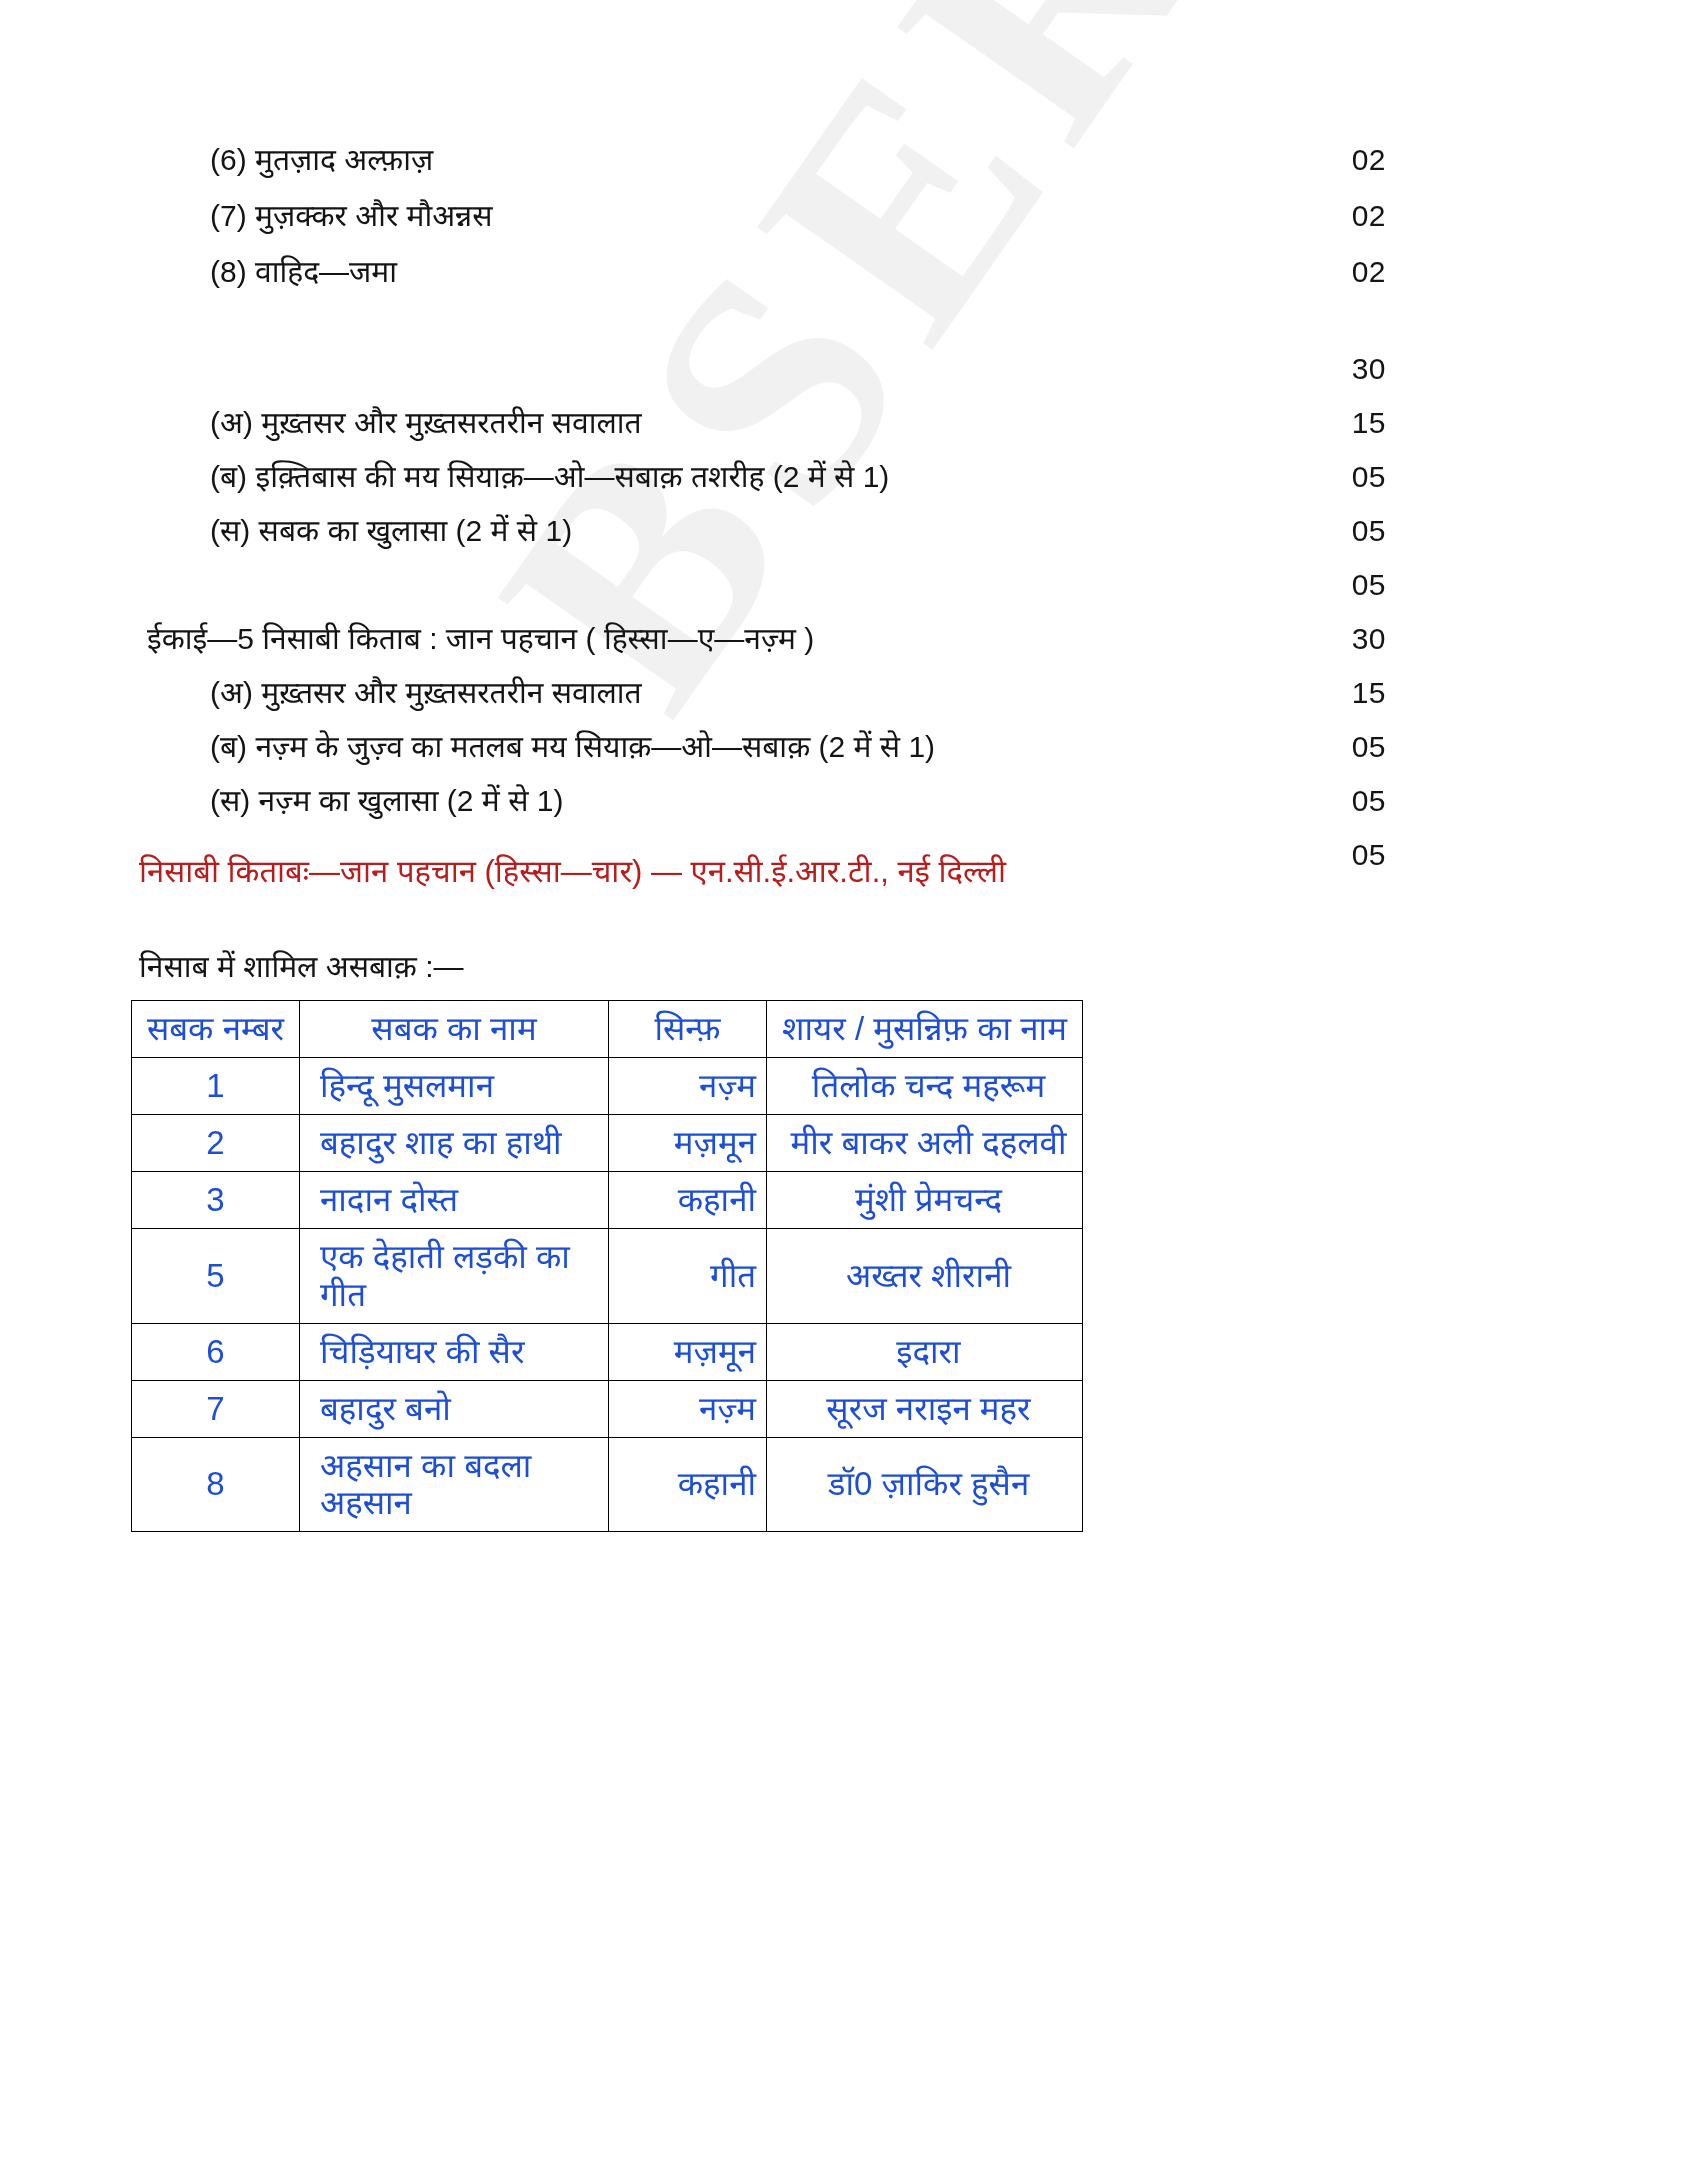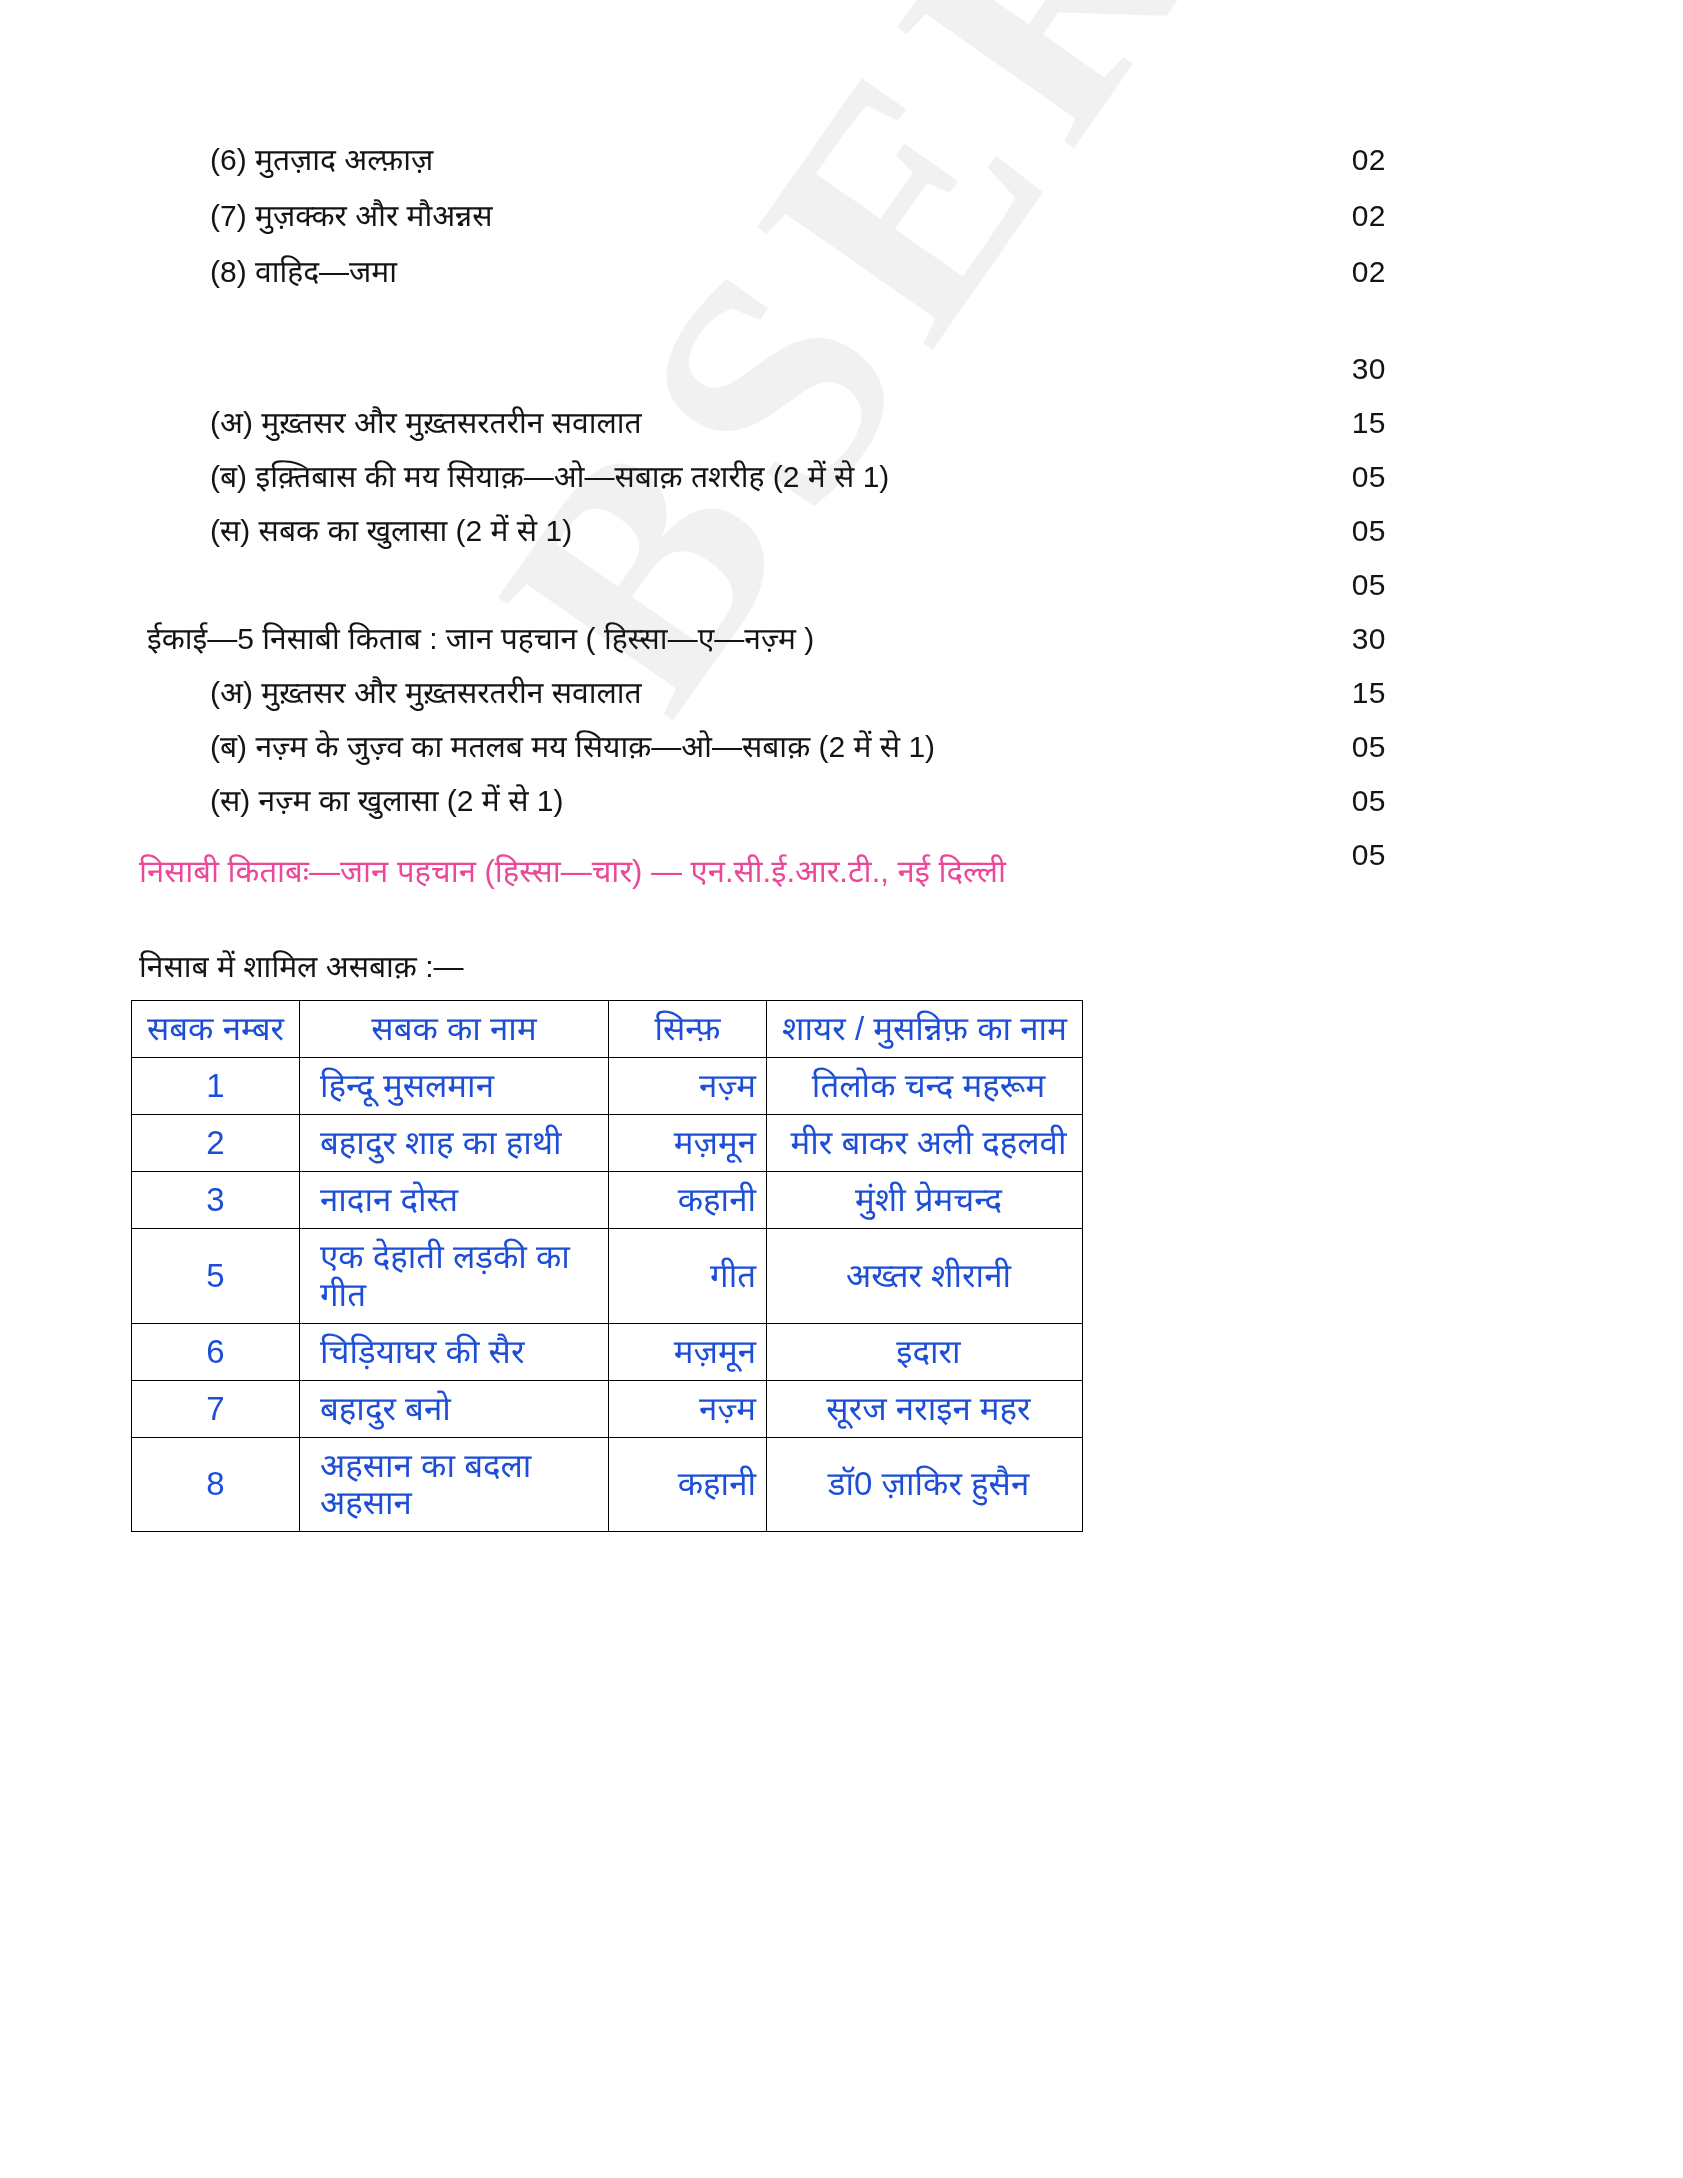--- a/index.html
+++ b/index.html
@@ -66,21 +66,21 @@
 
   .sub-row {
     padding-left: 71px;
   }
   .unit-row {
     padding-left: 8px;
   }
 
   .block-top { position: absolute; left: 139px; width: 1247px; top: 145px; }
   .block-units { position: absolute; left: 139px; width: 1247px; top: 354px; }
-  .book-line { position: absolute; left: 139px; top: 849px; font-size: 31px; color: #ec4899; }
+  .book-line { position: absolute; left: 139px; top: 849px; font-size: 31px; color: #b91c1c; }
   .syllabus-line { position: absolute; left: 139px; top: 945px; font-size: 30px; color: #141414; }
 
   
   .gap-a { margin-bottom: 26px; }
   .gap-b { margin-bottom: 24px; }
 
   
   table.subjects {
     position: absolute;
     left: 131px;

